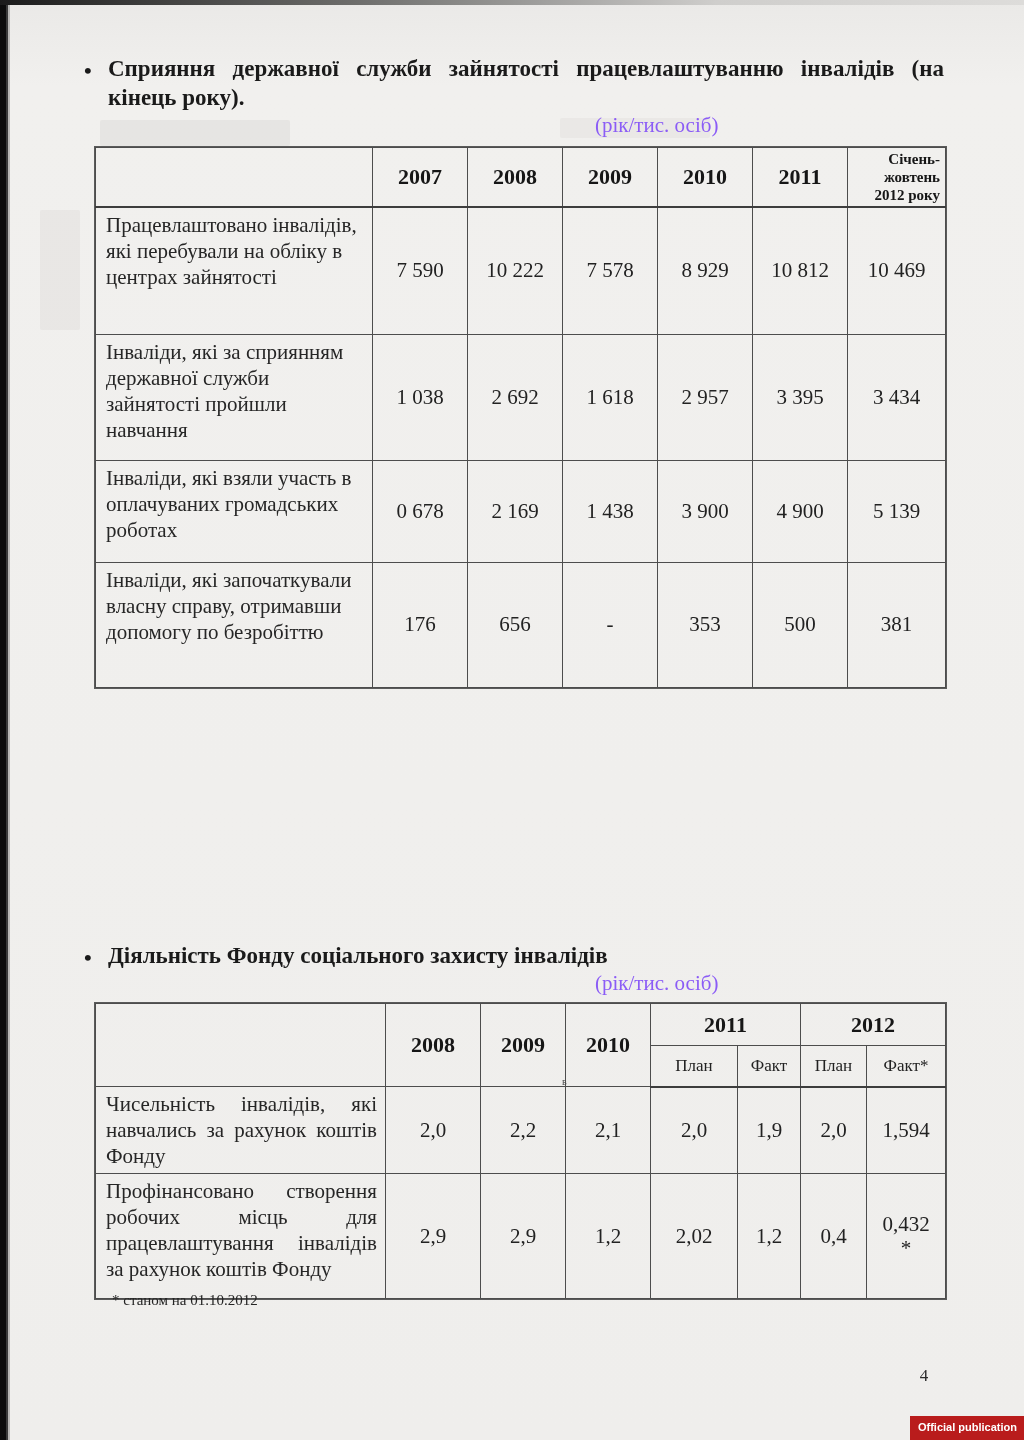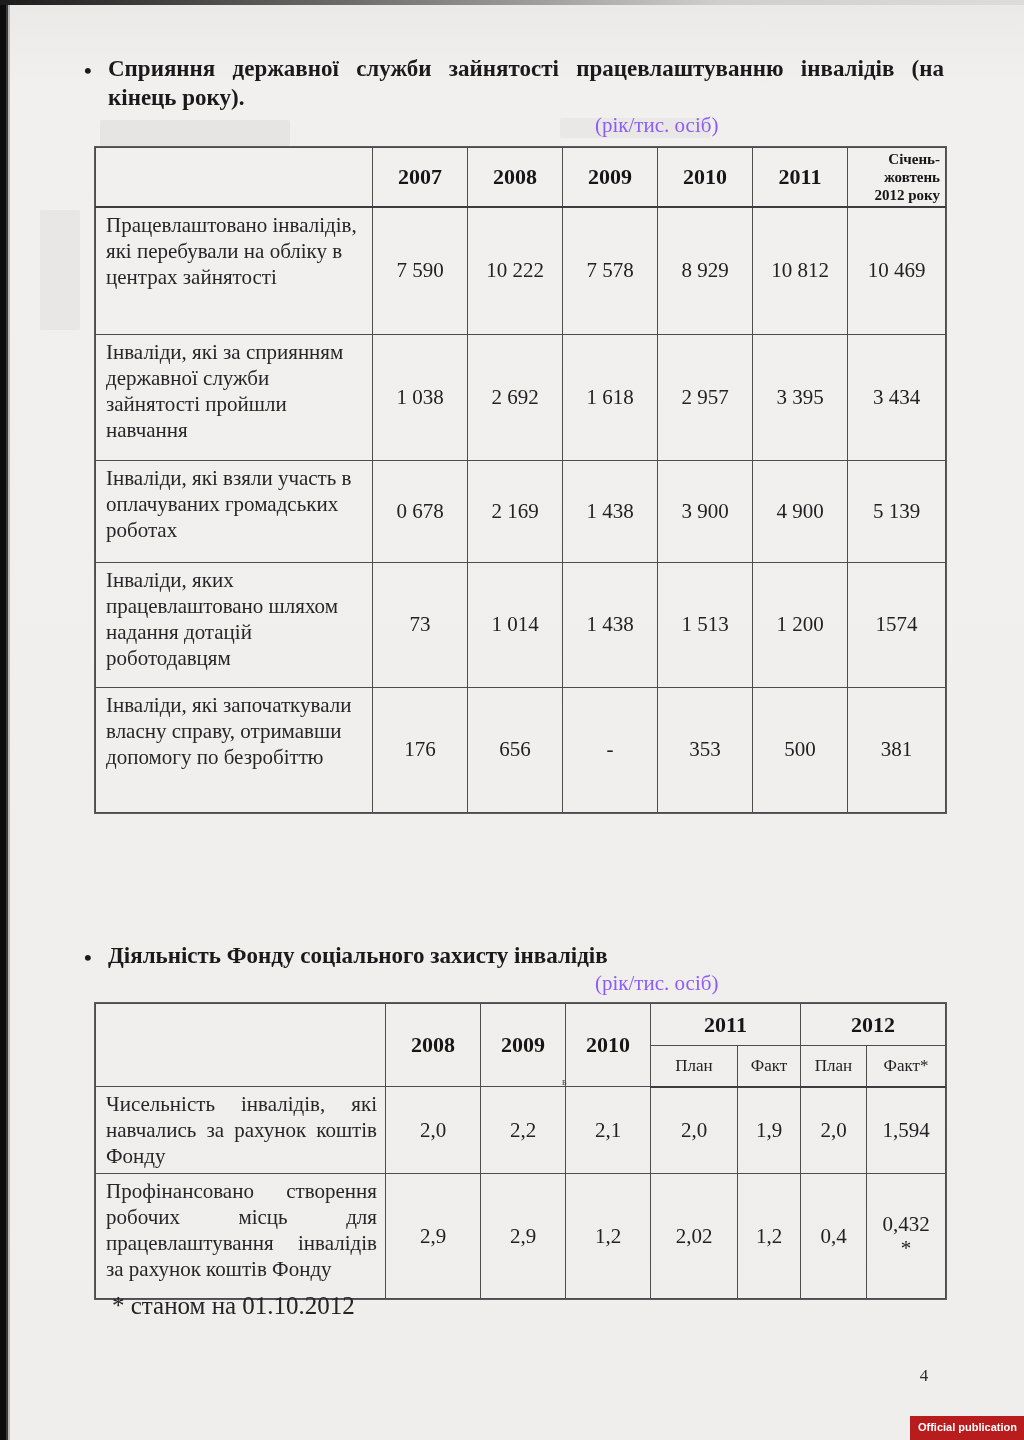--- a/index.html
+++ b/index.html
@@ -86,21 +86,21 @@
   tr.h100 { height:100px; }
   tr.h127 { height:127px; }
   tr.h126 { height:126px;margin-top:40px; }
   tr.h102 { height:102px; }
   tr.h125 { height:125px; }
   tr.h42  { height:42px; }
   tr.h41  { height:41px; }
   tr.h77  { height:77px;padding-left:30px; }
 
   .footnote {
-    position:absolute; left:112px; top:1292px; font-size:25px; color:#242424;
+    position:absolute; left:112px; top:1292px; font-size:15px; color:#242424;
   }
   .page-number {
     position:absolute; left:912px; top:1366px; width:24px; text-align:center;
     font-size:17px; color:#2a2a2a;
   }
   .artifact {
     position:absolute; left:562px; top:1076px; font-size:10px; color:#4a4a4a;
   }
   .badge {
     position:absolute; right:0; bottom:0;
@@ -166,29 +166,20 @@
       <td class="num">3 434</td>
     </tr>
     <tr class="h102">
       <td class="lbl">Інваліди, які взяли участь в оплачуваних громадських роботах</td>
       <td class="num">0 678</td>
       <td class="num">2 169</td>
       <td class="num">1 438</td>
       <td class="num">3 900</td>
       <td class="num">4 900</td>
       <td class="num">5 139</td>
-    </tr>
-    <tr class="h125">
-      <td class="lbl">Інваліди, яких працевлаштовано шляхом надання дотацій роботодавцям</td>
-      <td class="num">73</td>
-      <td class="num">1 014</td>
-      <td class="num">1 438</td>
-      <td class="num">1 513</td>
-      <td class="num">1 200</td>
-      <td class="num">1574</td>
     </tr>
     <tr class="h125">
       <td class="lbl">Інваліди, які започаткували власну справу, отримавши допомогу по безробіттю</td>
       <td class="num">176</td>
       <td class="num">656</td>
       <td class="num">-</td>
       <td class="num">353</td>
       <td class="num">500</td>
       <td class="num">381</td>
     </tr>

